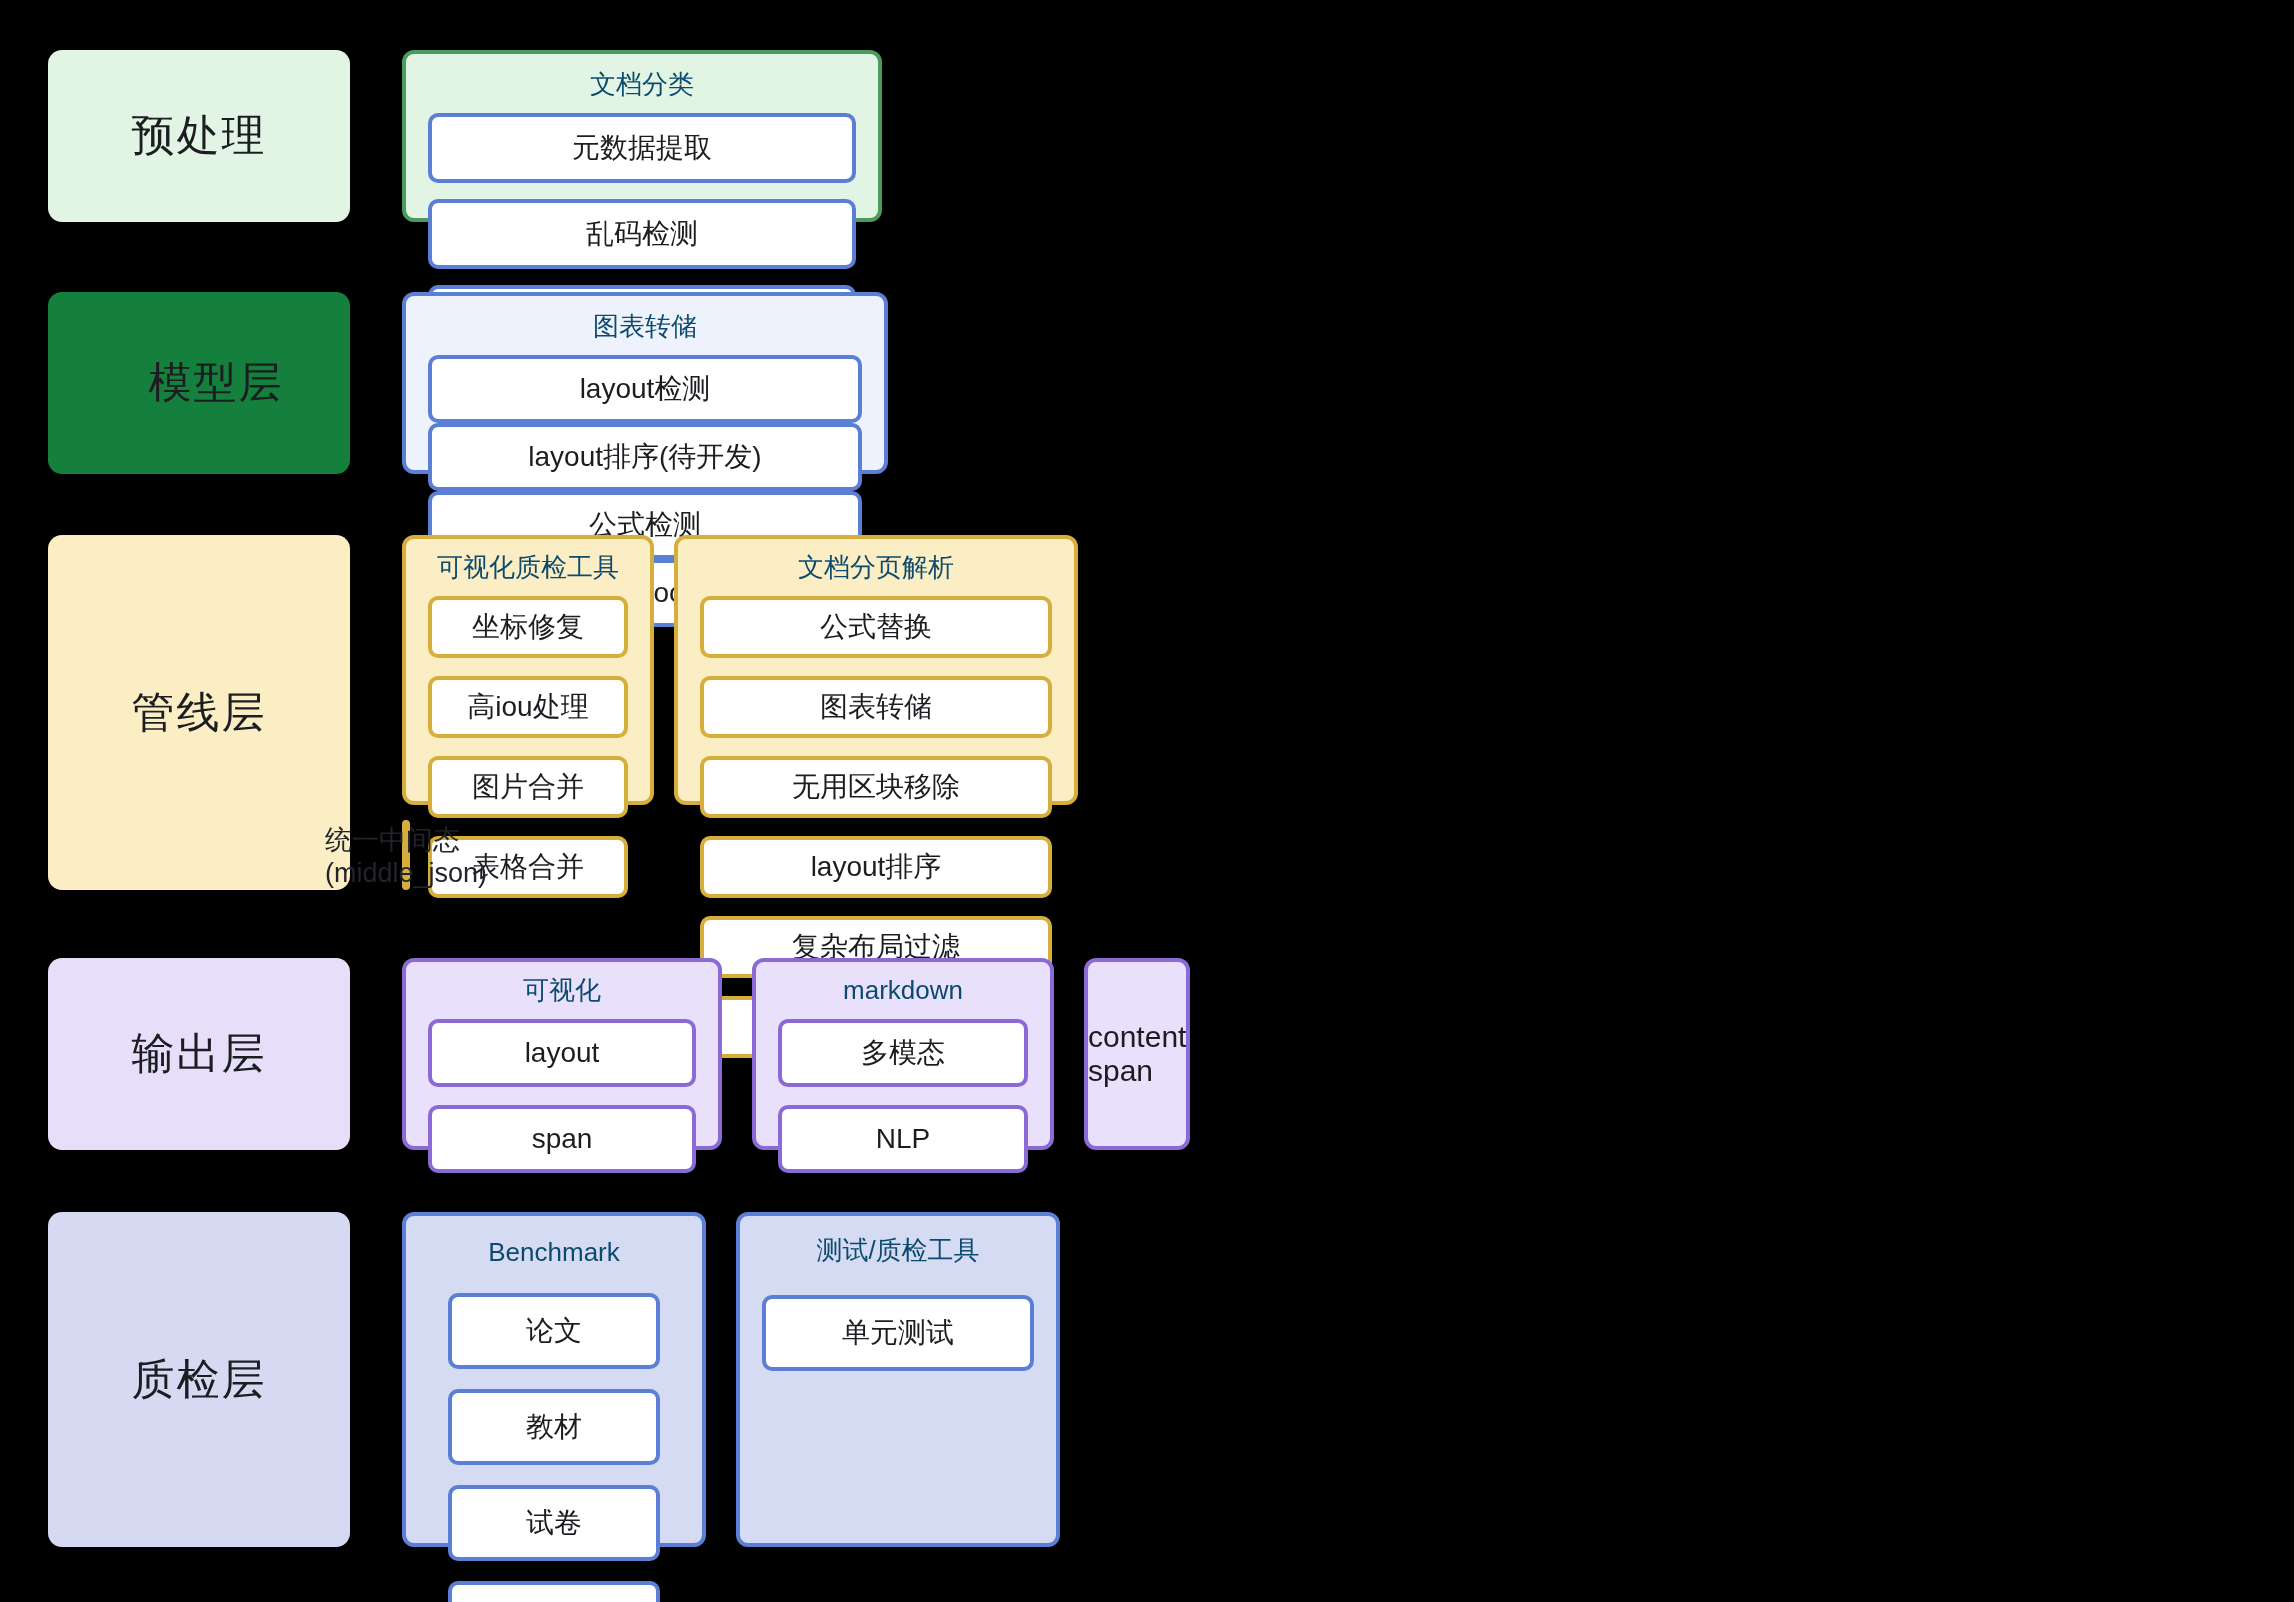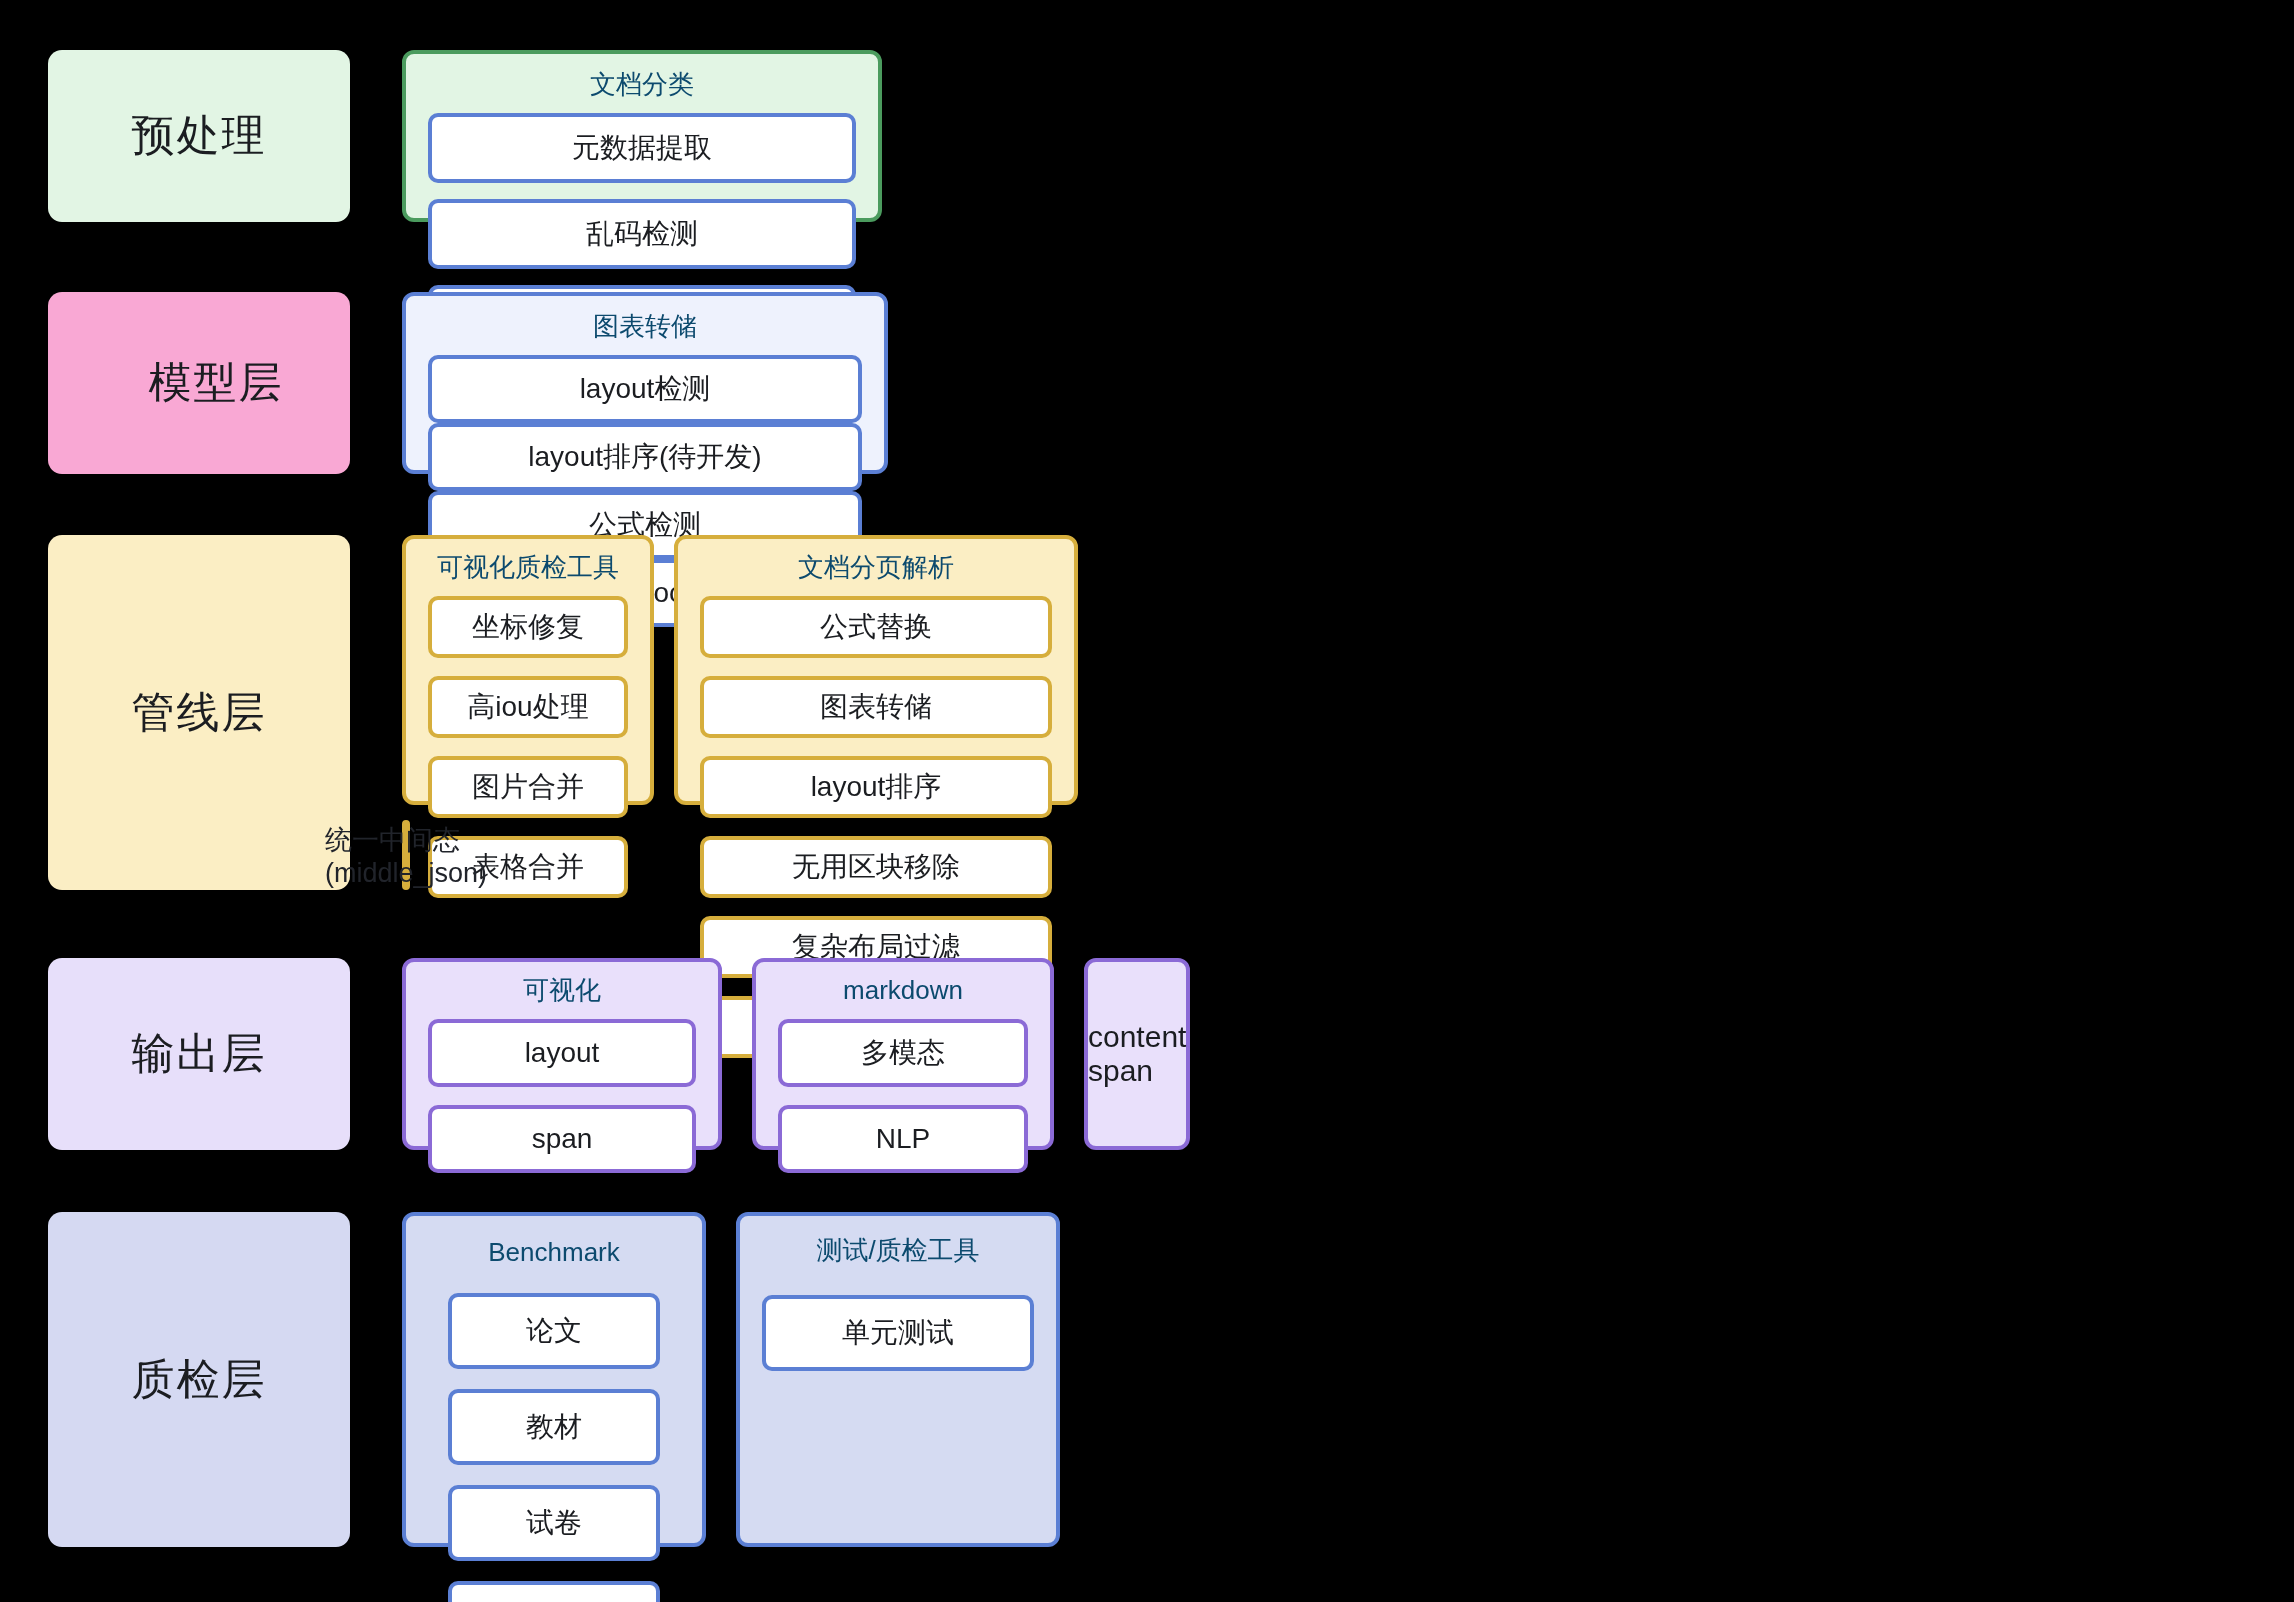--- a/index.html
+++ b/index.html
@@ -88,21 +88,21 @@
     white-space: nowrap;
     padding: 0 10px;
   }
 
   
   .theme-green .row-label,
   .lbl-green { background: #e2f5e4; }
   .theme-green .group { background: #e2f5e4; border-color: #4b9b5e; }
   .theme-green .chip  { border-color: #5b7fd4; }
 
-  .lbl-blue { background: #f9a8d4; padding-left: 34px; }
+  .lbl-blue { background: #15803d; padding-left: 34px; }
   .theme-blue .group { background: #eef2fd; border-color: #5b7fd4; }
   .theme-blue .chip  { border-color: #5b7fd4; }
 
   .lbl-yellow { background: #fbeec4; }
   .theme-yellow .group { background: #fbeec4; border-color: #d6ae3c; }
   .theme-yellow .chip  { border-color: #d6ae3c; }
 
   .lbl-purple { background: #e7dffa; }
   .theme-purple .group { background: #e9e0fb; border-color: #8b6ad6; }
   .theme-purple .chip  { border-color: #8b6ad6; }
@@ -230,22 +230,22 @@
           <div class="chip">高iou处理</div>
           <div class="chip">图片合并</div>
           <div class="chip">表格合并</div>
         </div>
       </div>
       <div class="group g-page-parse">
         <div class="group-title">文档分页解析</div>
         <div class="chips">
           <div class="chip">公式替换</div>
           <div class="chip">图表转储</div>
+          <div class="chip">无用区块移除</div>
           <div class="chip">layout排序</div>
-          <div class="chip">无用区块移除</div>
           <div class="chip">复杂布局过滤</div>
           <div class="chip">段落合并</div>
         </div>
       </div>
     </div>
     <div id="middle-json-bar">统一中间态(middle_json)</div>
   </div>
 
   <div class="row theme-purple" id="row-output">
     <div class="row-label lbl-purple">

